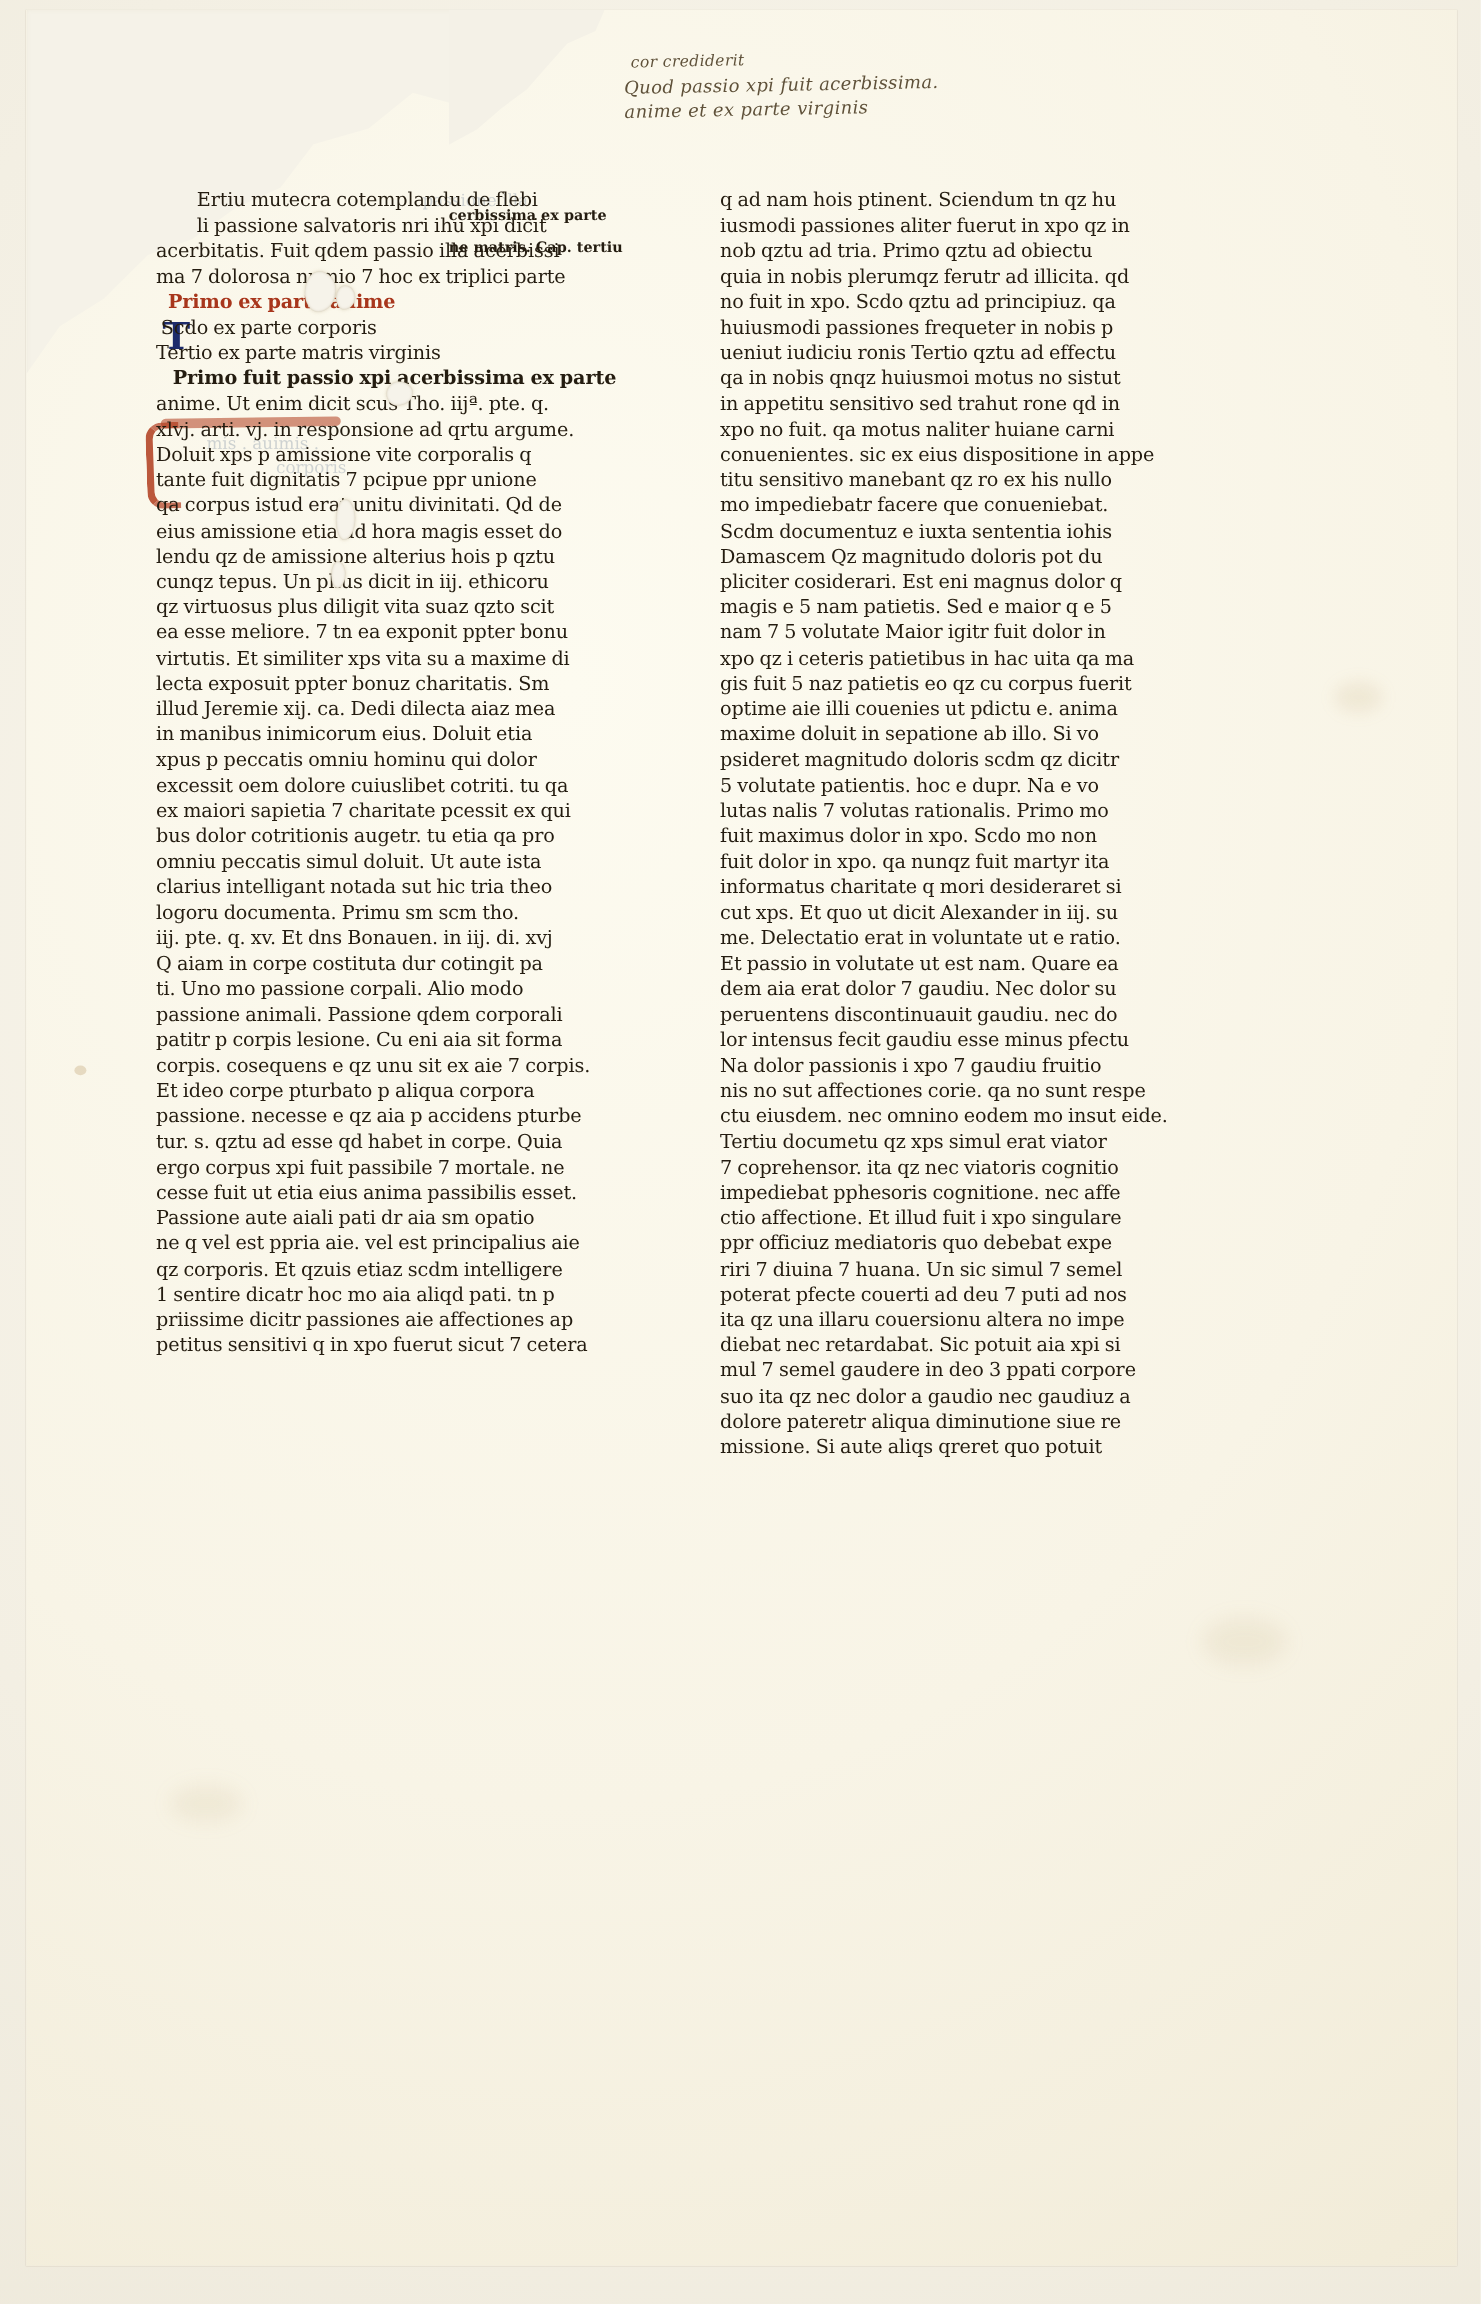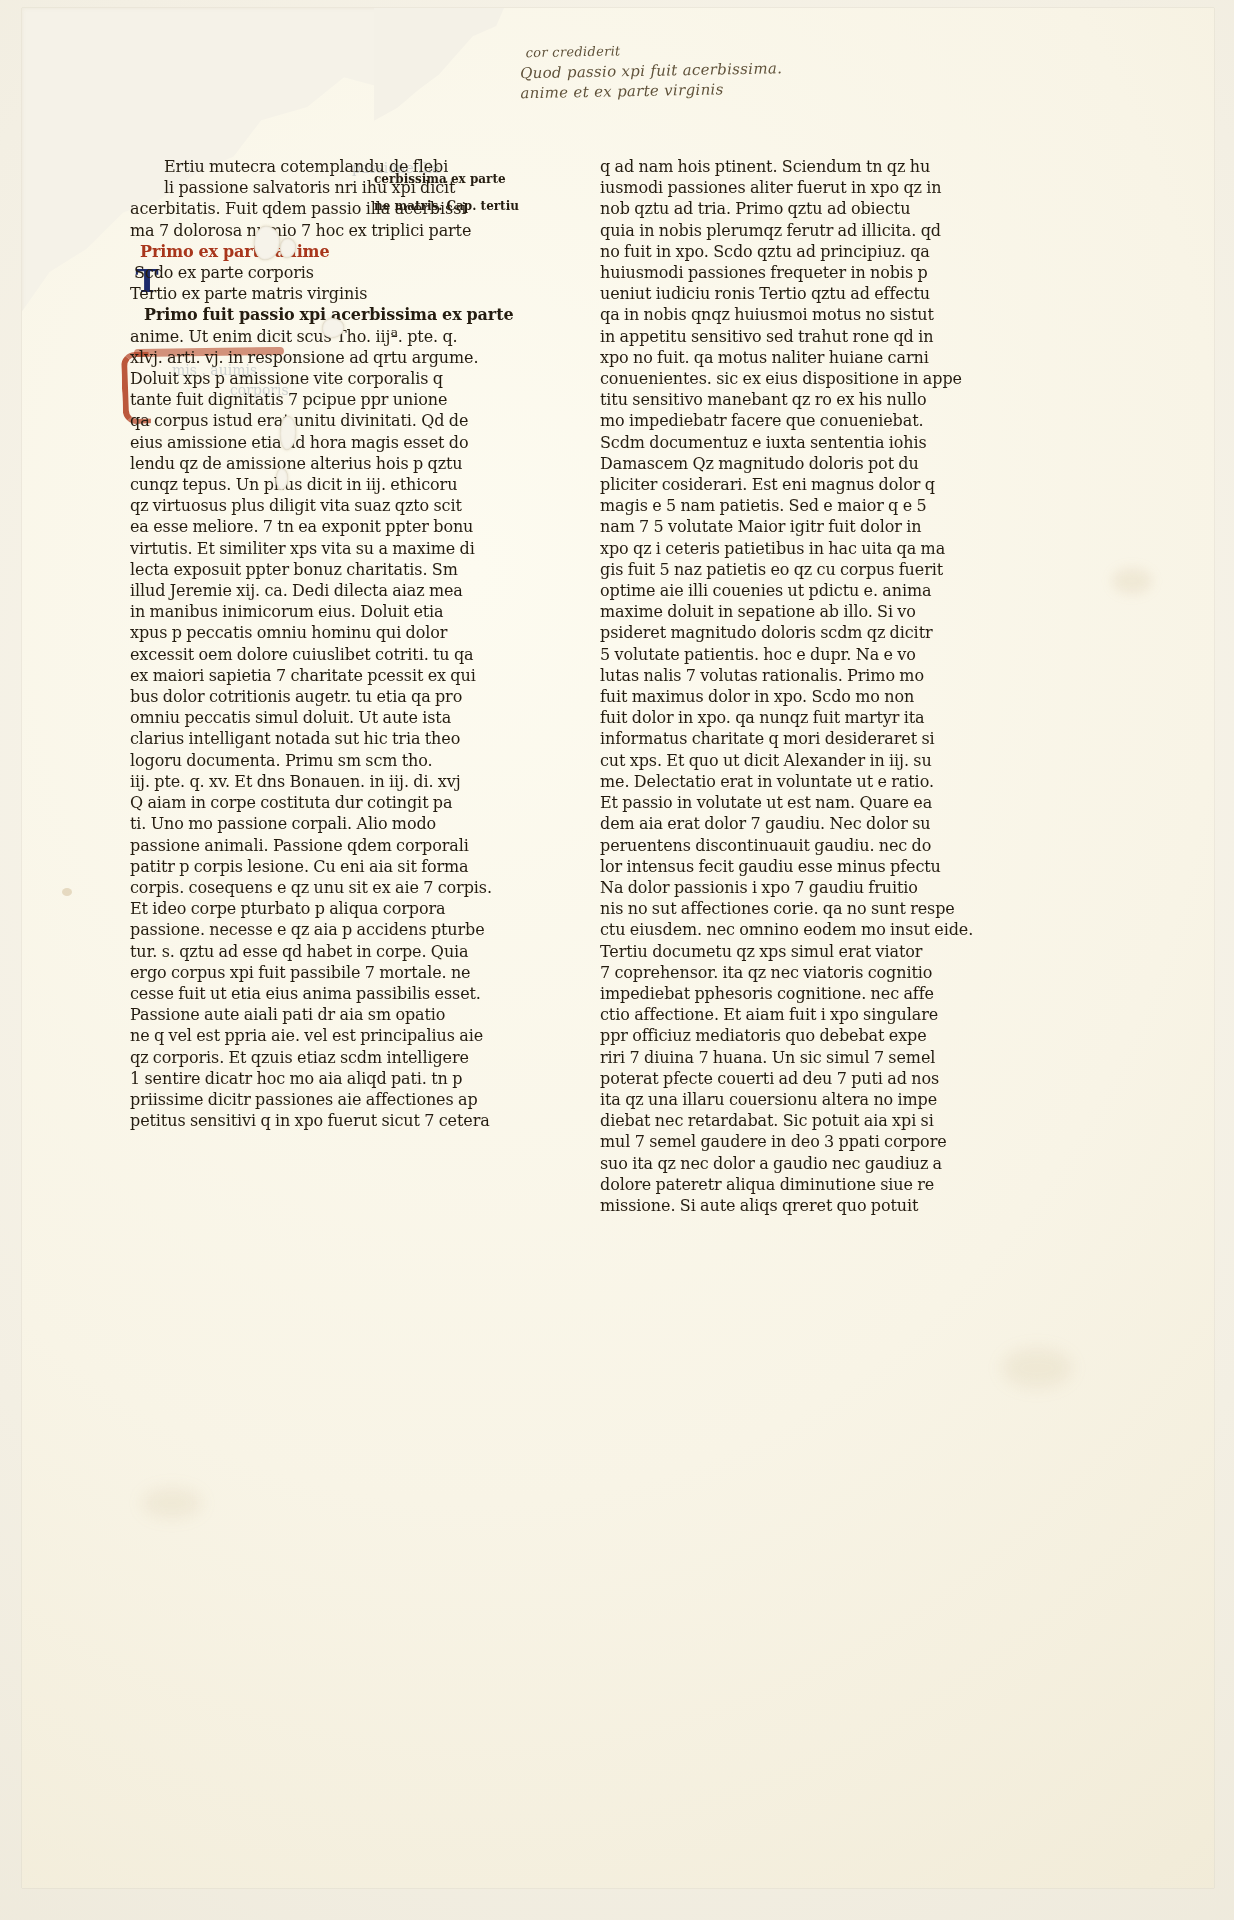--- a/index.html
+++ b/index.html
@@ -335,21 +335,21 @@
         <span class="ln">Et passio in volutate ut est nam. Quare ea</span>
         <span class="ln">dem aia erat dolor 7 gaudiu. Nec dolor su</span>
         <span class="ln">peruentens discontinuauit gaudiu. nec do</span>
         <span class="ln">lor intensus fecit gaudiu esse minus pfectu</span>
         <span class="ln">Na dolor passionis i xpo 7 gaudiu fruitio</span>
         <span class="ln">nis no sut affectiones corie. qa no sunt respe</span>
         <span class="ln">ctu eiusdem. nec omnino eodem mo insut eide.</span>
         <span class="ln">Tertiu documetu qz xps simul erat viator</span>
         <span class="ln">7 coprehensor. ita qz nec viatoris cognitio</span>
         <span class="ln">impediebat pphesoris cognitione. nec affe</span>
-        <span class="ln">ctio affectione. Et aiam fuit i xpo singulare</span>
+        <span class="ln">ctio affectione. Et illud fuit i xpo singulare</span>
         <span class="ln">ppr officiuz mediatoris quo debebat expe</span>
         <span class="ln">riri 7 diuina 7 huana. Un sic simul 7 semel</span>
         <span class="ln">poterat pfecte couerti ad deu 7 puti ad nos</span>
         <span class="ln">ita qz una illaru couersionu altera no impe</span>
         <span class="ln">diebat nec retardabat. Sic potuit aia xpi si</span>
         <span class="ln">mul 7 semel gaudere in deo 3 ppati corpore</span>
         <span class="ln">suo ita qz nec dolor a gaudio nec gaudiuz a</span>
         <span class="ln">dolore pateretr aliqua diminutione siue re</span>
         <span class="ln">missione. Si aute aliqs qreret quo potuit</span>
       </div>

